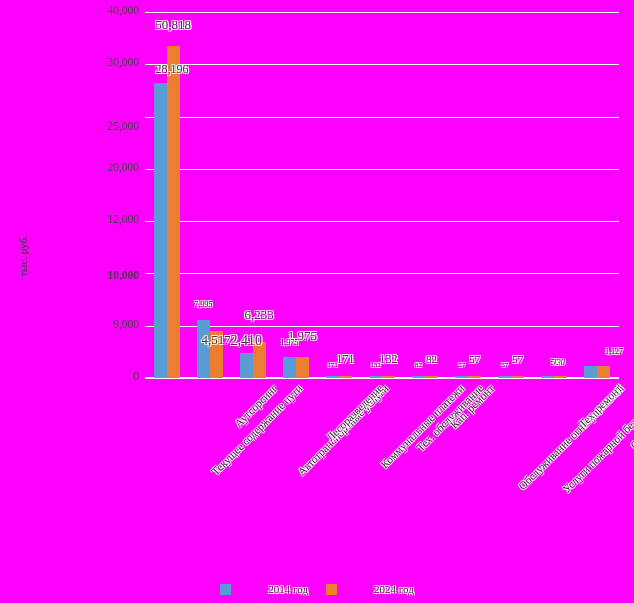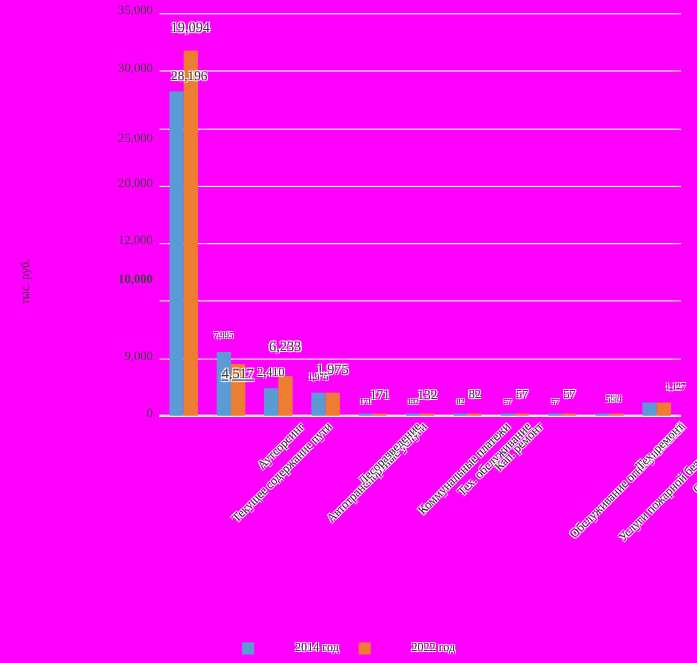--- a/index.html
+++ b/index.html
@@ -133,40 +133,40 @@
 <body>
 
 <div id="chart-root">
 
   <div class="y-axis-title">тыс. руб.</div>
 
   <div class="plot">
     <div id="gridlines">
         <div class="gridline" style="top: 0px;"></div>
         <div class="ytick-wrap" style="top: 0px;">
-          <div class="ytick-label">35,000</div>
+          <div class="ytick-label">40,000</div>
         </div>
         <div class="gridline" style="top: 52.2857px;"></div>
         <div class="ytick-wrap" style="top: 52.2857px;">
           <div class="ytick-label">30,000</div>
         </div>
         <div class="gridline" style="top: 104.571px;"></div>
         <div class="ytick-wrap" style="top: 104.571px; margin-top: 11px;">
           <div class="ytick-label">25,000</div>
         </div>
         <div class="gridline" style="top: 156.857px;"></div>
         <div class="ytick-wrap" style="top: 156.857px;">
           <div class="ytick-label">20,000</div>
         </div>
         <div class="gridline" style="top: 209.143px;"></div>
         <div class="ytick-wrap" style="top: 209.143px;">
           <div class="ytick-label">12,000</div>
         </div>
         <div class="gridline" style="top: 261.429px;"></div>
-        <div class="ytick-wrap" style="top: 244px; font-weight: bold;">
+        <div class="ytick-wrap" style="top: 265px; font-weight: bold;">
           <div class="ytick-label">10,000</div>
         </div>
         <div class="gridline" style="top: 313.714px;"></div>
         <div class="ytick-wrap" style="top: 313.714px;">
           <div class="ytick-label">9,000</div>
         </div>
         <div class="gridline" style="top: 366px;"></div>
         <div class="ytick-wrap" style="top: 366px;">
           <div class="ytick-label">0</div>
         </div>
@@ -234,26 +234,26 @@
           </div>
         </div>
         <div class="group" style="left: 430.909px; width: 43.0909px;">
           <div class="bars">
             <div class="bar b2014" style="height: 11.7852px;"></div>
             <div class="bar b2015" style="height: 11.7852px;"></div>
           </div>
         </div>
       </div>
     <div id="value-labels">
-        <div class="dlabel" style="font-size: 13px; left: 28.0455px; top: 5.1112px; transform: translateX(-50%);">19,094</div>
+        <div class="dlabel" style="font-size: 13px; left: 28.0455px; top: 5.1112px; transform: translateX(-50%);">50,818</div>
         <div class="dlabel" style="font-size: 12px; left: 27px; top: 50.1504px; transform: translateX(-50%);">28,196</div>
         <div class="dlabel" style="font-size: 8px; left: 58.1364px; top: 288.256px; transform: translateX(-50%);">7,995</div>
-        <div class="dlabel" style="font-size: 13px; left: 71.1364px; top: 319.765px; transform: translateX(-50%); text-decoration: underline;">4,517</div>
+        <div class="dlabel" style="font-size: 13px; left: 71.1364px; top: 319.765px; transform: translateX(-50%);">4,517</div>
         <div class="dlabel" style="font-size: 13px; left: 114.227px; top: 295.289px; transform: translateX(-50%);">6,233</div>
-        <div class="dlabel" style="font-size: 11px; left: 101.227px; top: 320.798px; transform: translateX(-50%);">2,410</div>
+        <div class="dlabel" style="font-size: 14px; left: 101.227px; top: 320.798px; transform: translateX(-50%);">2,410</div>
         <div class="dlabel" style="font-size: 13px; left: 157.318px; top: 316.347px; transform: translateX(-50%);">1,975</div>
         <div class="dlabel" style="font-size: 8px; left: 144.318px; top: 326.347px; transform: translateX(-50%);">1,975</div>
         <div class="dlabel" style="font-size: 12px; left: 200.409px; top: 340px; transform: translateX(-50%);">171</div>
         <div class="dlabel" style="font-size: 7px; left: 187.409px; top: 349px; transform: translateX(-50%);">171</div>
         <div class="dlabel" style="font-size: 12px; left: 243.5px; top: 340px; transform: translateX(-50%);">132</div>
         <div class="dlabel" style="font-size: 7px; left: 230.5px; top: 349px; transform: translateX(-50%);">132</div>
         <div class="dlabel" style="font-size: 11px; left: 286.591px; top: 341px; transform: translateX(-50%);">82</div>
         <div class="dlabel" style="font-size: 7px; left: 273.591px; top: 349px; transform: translateX(-50%);">82</div>
         <div class="dlabel" style="font-size: 11px; left: 329.682px; top: 341px; transform: translateX(-50%);">57</div>
         <div class="dlabel" style="font-size: 7px; left: 316.682px; top: 349px; transform: translateX(-50%);">57</div>
@@ -279,17 +279,17 @@
       <div class="cat" style="left: 458.455px;">Остальные услуги</div>
     </div>
 
   <div class="legend" id="legend">
       <div class="legend-item">
         <span class="swatch" style="background: rgb(91, 155, 213);"></span>
         <span class="legend-label">2014 год</span>
       </div>
       <div class="legend-item">
         <span class="swatch" style="background: rgb(237, 125, 49);"></span>
-        <span class="legend-label">2022 год</span>
+        <span class="legend-label">2024 год</span>
       </div>
     </div>
 
 </div>
 
 </body></html>

